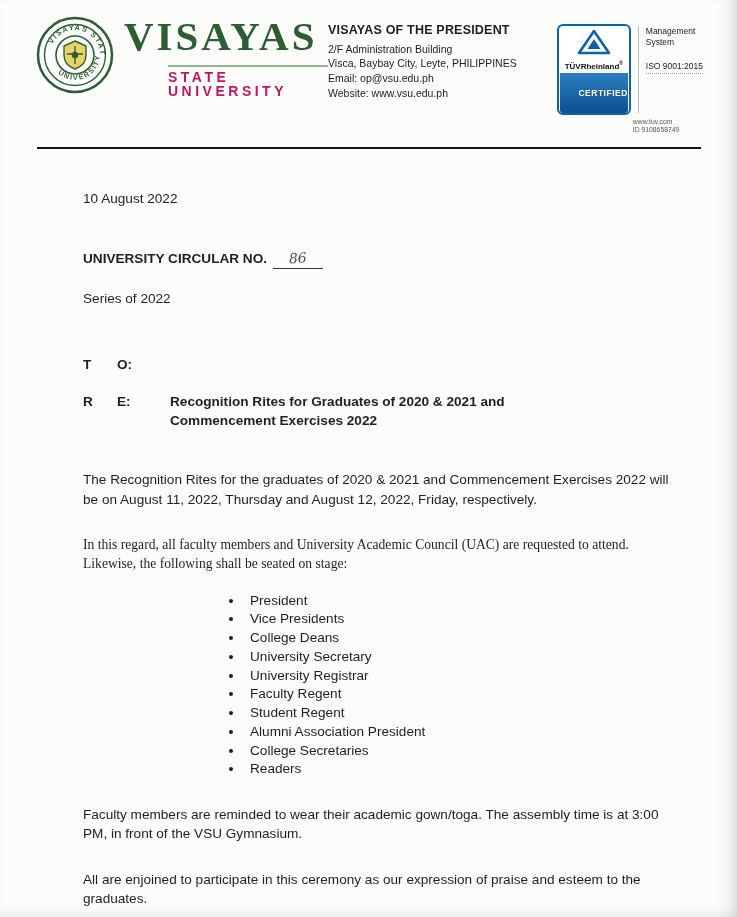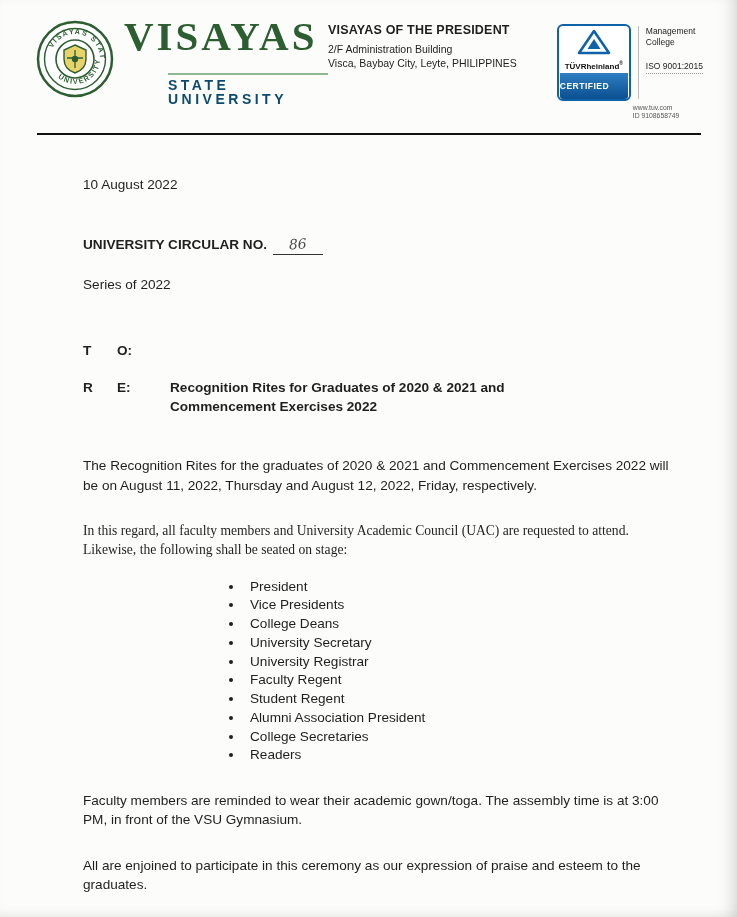--- a/index.html
+++ b/index.html
@@ -23,38 +23,38 @@
     align-items:flex-start;
     padding:16px 34px 0 36px;
   }
   .logo-block{display:flex;align-items:center;gap:10px;width:292px;}
   .wordmark{display:flex;flex-direction:column;line-height:1;}
   .wm-main{
     font-size:41px;letter-spacing:3px;color:#2c5e31;font-weight:700;
     font-family:"Liberation Serif", serif;
   }
   .wm-sub{
-    font-size:14px;letter-spacing:3.5px;color:#0c4a6e;font-weight:700;
-    margin-top:16px;margin-left:44px;
+    font-size:14px;letter-spacing:3.5px;color:#be185d;font-weight:700;
+    margin-top:8px;margin-left:44px;
     border-top:2px solid #8fb792;padding-top:3px;
   }
   .office-block{width:198px;font-size:10.5px;line-height:1.4;padding-top:6px;}
   .office-title{font-size:12.5px;font-weight:700;margin-bottom:2px;letter-spacing:.2px;}
   .cert-block{margin-left:auto;display:flex;flex-direction:column;padding-top:8px;}
   .cert-top{display:flex;align-items:flex-start;}
   .tuv-badge{
     width:66px;border:2px solid #0e63a8;border-radius:6px;background:#fff;
     display:flex;flex-direction:column;align-items:center;padding:3px 2px 0;
   }
   .tuv-brand{font-size:8px;font-weight:700;color:#111;margin-top:1px;white-space:nowrap;}
   .tuv-certified{
-    align-self:stretch;text-align:left;
+    align-self:stretch;text-align:right;
     background:linear-gradient(#2e7fc2,#0b4f90);color:#fff;
     font-size:8.5px;font-weight:700;letter-spacing:.5px;
-    border-radius:0 0 3px 3px;margin:2px -1px 0;padding:8px 0;
+    border-radius:0 0 3px 3px;margin:2px -1px 0;padding:15px 0;
   }
   .cert-sep{width:1px;background:#bbb;align-self:stretch;margin:2px 7px;}
   .cert-text{font-size:8.5px;line-height:1.35;padding-top:2px;color:#222;}
   .cert-std{margin-top:12px;border-bottom:1px dotted #999;padding-bottom:1px;}
   .cert-foot{font-size:6.8px;color:#555;margin-top:3px;margin-left:76px;line-height:1.3;}
   .rule{
     height:0;border-top:2.5px solid #111;
     margin:12px 36px 0 37px;
   }
   
@@ -119,38 +119,40 @@
       <div class="wordmark">
         <span class="wm-main">VISAYAS</span>
         <span class="wm-sub">STATE UNIVERSITY</span>
       </div>
     </div>
 
     <div class="office-block">
       <div class="office-title">VISAYAS OF THE PRESIDENT</div>
       <div>2/F Administration Building</div>
       <div>Visca, Baybay City, Leyte, PHILIPPINES</div>
+      <div>Email: op@vsu.edu.ph</div>
+      <div>Website: www.vsu.edu.ph</div>
     </div>
 
     <div class="cert-block">
       <div class="cert-top">
         <div class="tuv-badge">
           <span>
             <svg width="34" height="26" viewBox="0 0 34 26">
               <path d="M17 2 L32 24 H2 Z" fill="none" stroke="#0e63a8" stroke-width="2.6" stroke-linejoin="round"></path>
               <path d="M17 10 L23.5 20 H10.5 Z" fill="#0e63a8"></path>
             </svg>
           </span>
           <span class="tuv-brand"><span>TÜVRheinland</span><sup style="font-size:5px">®</sup></span>
           <span class="tuv-certified">CERTIFIED</span>
         </div>
         <div class="cert-sep"></div>
         <div class="cert-text">
           <div>Management</div>
-          <div>College</div>
+          <div>System</div>
           <div class="cert-std">ISO 9001:2015</div>
         </div>
       </div>
       <div class="cert-foot">
         <div>www.tuv.com</div>
         <div>ID 9108658749</div>
       </div>
     </div>
   </div>
 

